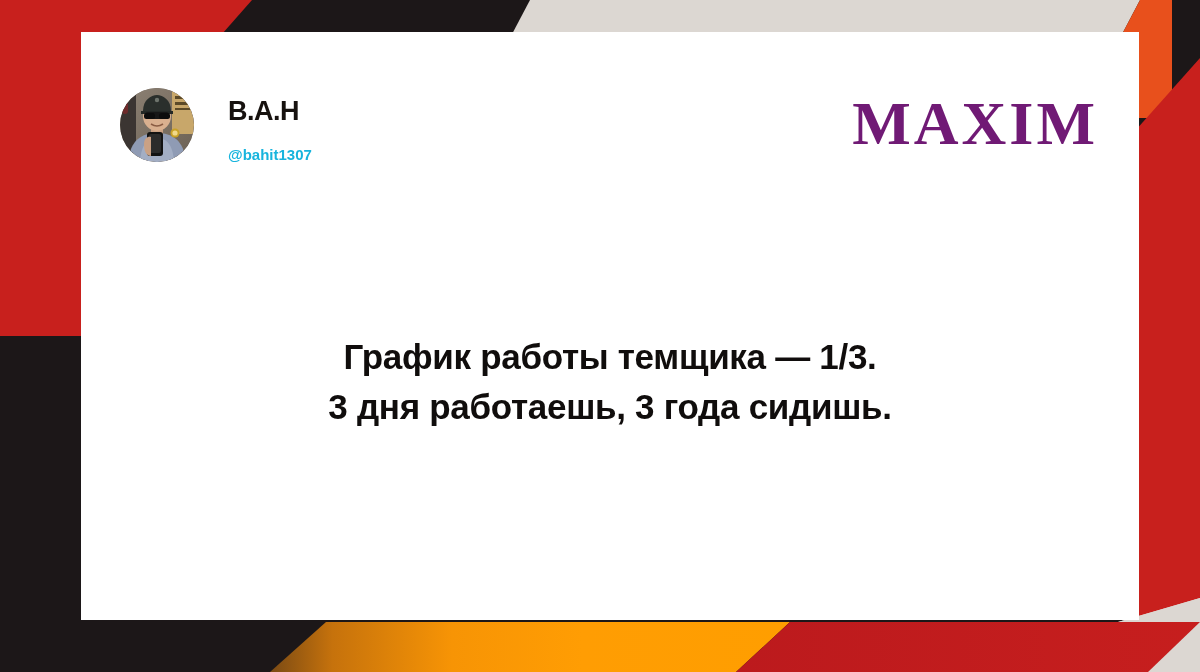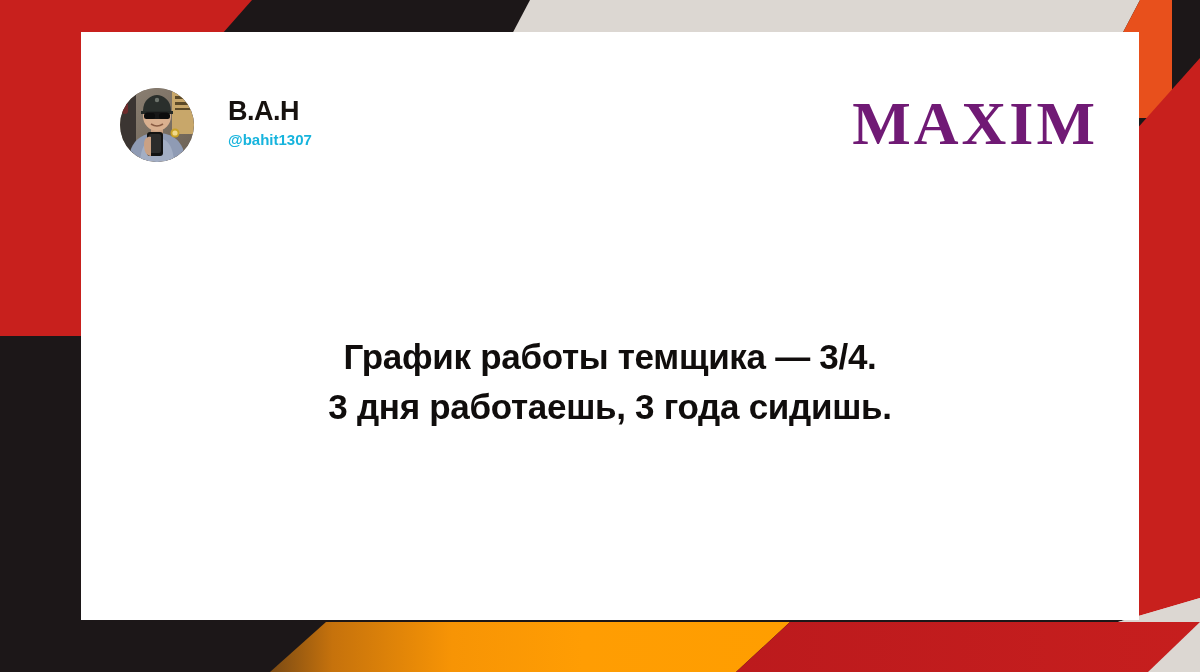--- a/index.html
+++ b/index.html
@@ -70,21 +70,21 @@
     font-family: "Liberation Sans", sans-serif;
     font-weight: bold;
     font-size: 27px;
     line-height: 30px;
     letter-spacing: -0.5px;
     color: #17120f;
     white-space: nowrap;
   }
 
   #author-handle {
-    margin-top: 5px;
+    margin-top: 20px;
     font-family: "Liberation Sans", sans-serif;
     font-weight: bold;
     font-size: 15px;
     line-height: 18px;
     color: #17b4dd;
     white-space: nowrap;
   }
 
   #brand-logo {
     position: absolute;
@@ -217,18 +217,18 @@
 
       <div id="author-block">
         <div id="author-name">B.A.H</div>
         <div id="author-handle">@bahit1307</div>
       </div>
 
       <div id="brand-logo">MAXIM</div>
     </div>
 
     <div id="tweet-body">
-      <span class="line">График работы темщика — 3/4.</span>
+      <span class="line">График работы темщика — 1/3.</span>
       <span class="line">3 дня работаешь, 3 года сидишь.</span>
     </div>
 
   </div>
 </div>
 
 </body></html>

